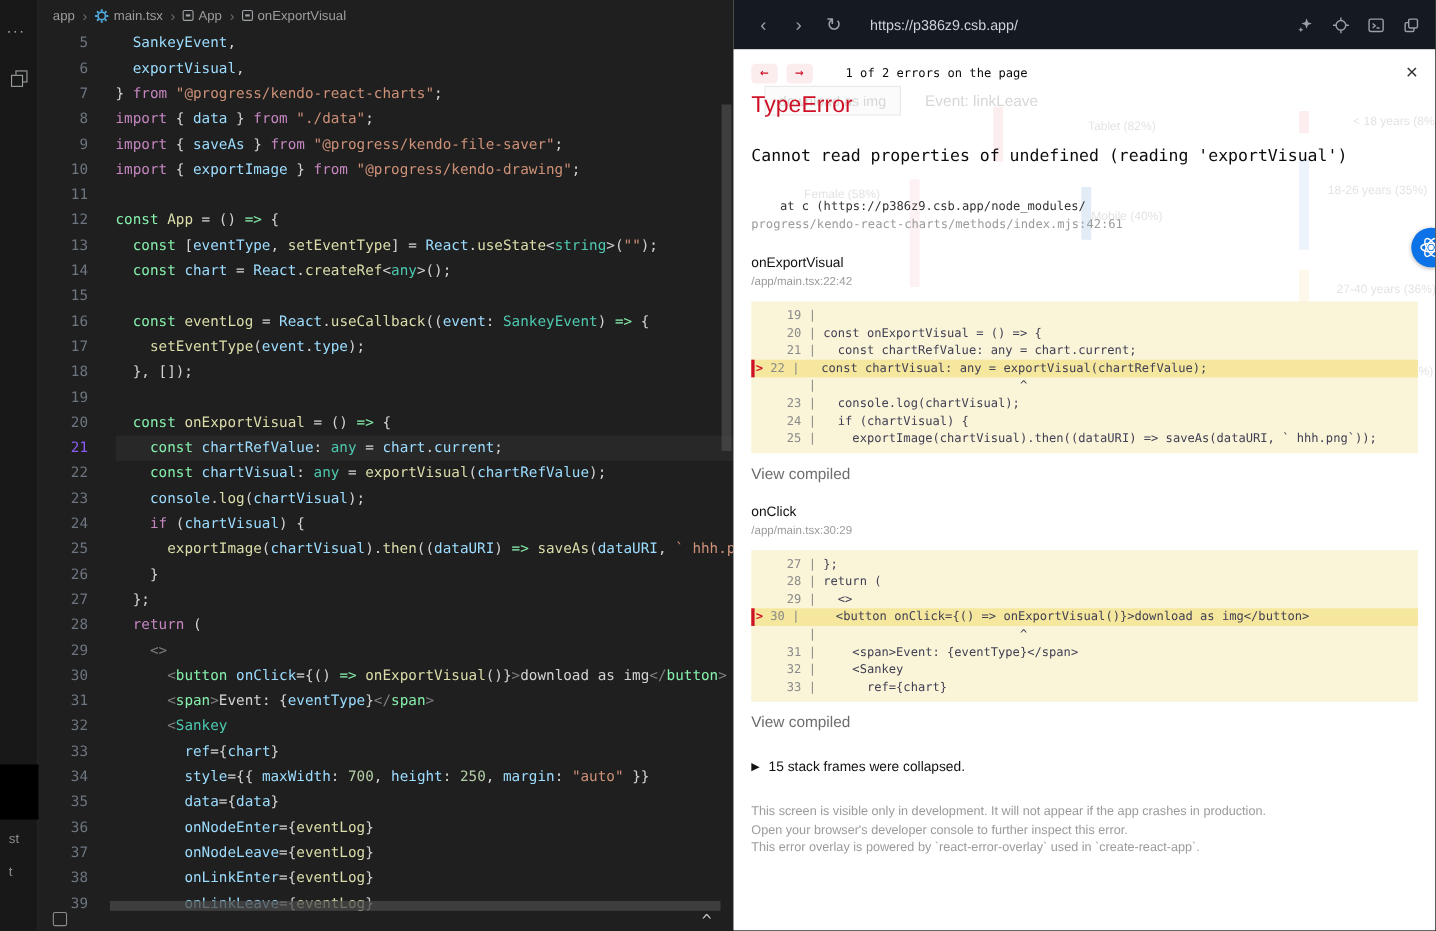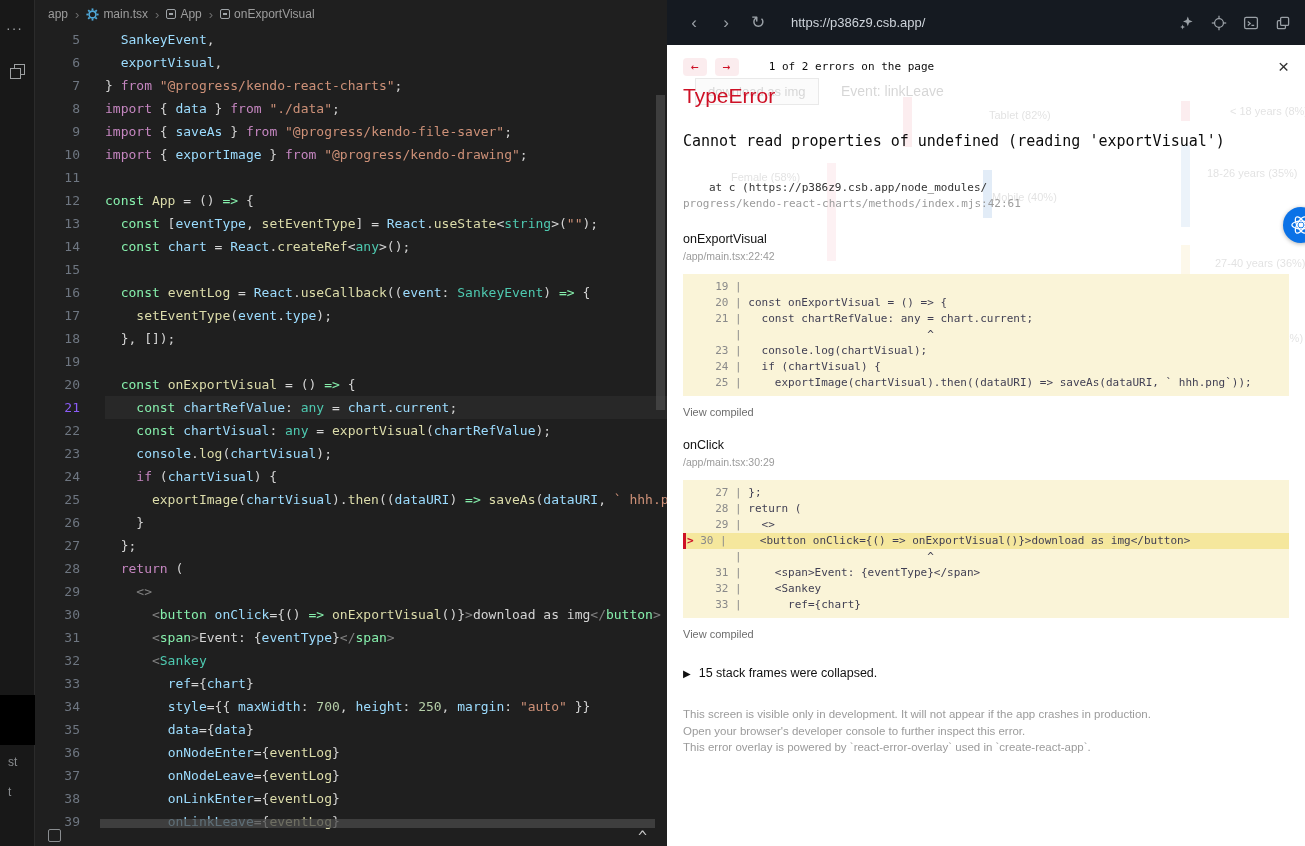--- a/index.html
+++ b/index.html
@@ -69,21 +69,21 @@
   .stack-small .l2 { color:#9b9b9b; white-space:pre; }
   .frame { margin-top:20px; }
   .frame-fn { font-size:12.5px; color:#111; font-family:"Liberation Sans", sans-serif; }
   .frame-loc { font-size:10.5px; color:#9b9b9b; margin-top:4px; font-family:"Liberation Sans", sans-serif; }
   .code-block { margin-top:12px; background:#faf4d8; padding:5px 0; font-size:11px; line-height:16px; }
   .cl-row { white-space:pre; padding-left:19px; }
   .cl-row.hl { background:#f5e79d; border-left:3px solid #ce1126; padding-left:1px; }
   .cl-mark { color:#ce1126; font-weight:bold; }
   .cl-gut { color:#8a8a8a; }
   .cl-txt { color:#403f53; }
-  .view-compiled { margin-top:10px; font-size:11px; color:#6d6d6d; font-family:"Liberation Sans", sans-serif; cursor:pointer; }
+  .view-compiled { margin-top:10px; font-size:14px; color:#6d6d6d; font-family:"Liberation Sans", sans-serif; cursor:pointer; }
   .collapsed-row { margin-top:26px; font-size:12.5px; color:#111; font-family:"Liberation Sans", sans-serif; display:flex; gap:8px; align-items:center; cursor:pointer; }
   .collapsed-icon { font-size:10px; }
   .overlay-footer { margin-top:26px; font-family:"Liberation Sans", sans-serif; font-size:11.5px; color:#9b9b9b; line-height:16.5px; }
 
   .float-btn { position:absolute; right:-14px; top:162px; width:36px; height:36px; border-radius:50%; background:#0b72e7; display:flex; align-items:center; justify-content:center; box-shadow:0 1px 4px rgba(0,0,0,.3); cursor:pointer; z-index:10; }
 </style>
 </head>
 <body>
 
 <div class="app">
@@ -296,20 +296,21 @@
           <div class="l2">progress/kendo-react-charts/methods/index.mjs:42:61</div>
         </div>
 
         <div class="frame">
           <div class="frame-fn">onExportVisual</div>
           <div class="frame-loc">/app/main.tsx:22:42</div>
           <div class="code-block">
               <div class="cl-row"><span class="cl-mark"> </span><span class="cl-gut"> 19 |</span><span class="cl-txt"></span></div>
               <div class="cl-row"><span class="cl-mark"> </span><span class="cl-gut"> 20 |</span><span class="cl-txt"> const onExportVisual = () =&gt; {</span></div>
               <div class="cl-row"><span class="cl-mark"> </span><span class="cl-gut"> 21 |</span><span class="cl-txt">   const chartRefValue: any = chart.current;</span></div>
+              <div class="cl-row hl"><span class="cl-mark">&gt;</span><span class="cl-gut"> 22 |</span><span class="cl-txt">   const chartVisual: any = exportVisual(chartRefValue);</span></div>
               <div class="cl-row"><span class="cl-mark"> </span><span class="cl-gut">    |</span><span class="cl-txt">                            ^</span></div>
               <div class="cl-row"><span class="cl-mark"> </span><span class="cl-gut"> 23 |</span><span class="cl-txt">   console.log(chartVisual);</span></div>
               <div class="cl-row"><span class="cl-mark"> </span><span class="cl-gut"> 24 |</span><span class="cl-txt">   if (chartVisual) {</span></div>
               <div class="cl-row"><span class="cl-mark"> </span><span class="cl-gut"> 25 |</span><span class="cl-txt">     exportImage(chartVisual).then((dataURI) =&gt; saveAs(dataURI, ` hhh.png`));</span></div>
             </div>
           <div class="view-compiled">View compiled</div>
         </div>
 
         <div class="frame">
           <div class="frame-fn">onClick</div>

